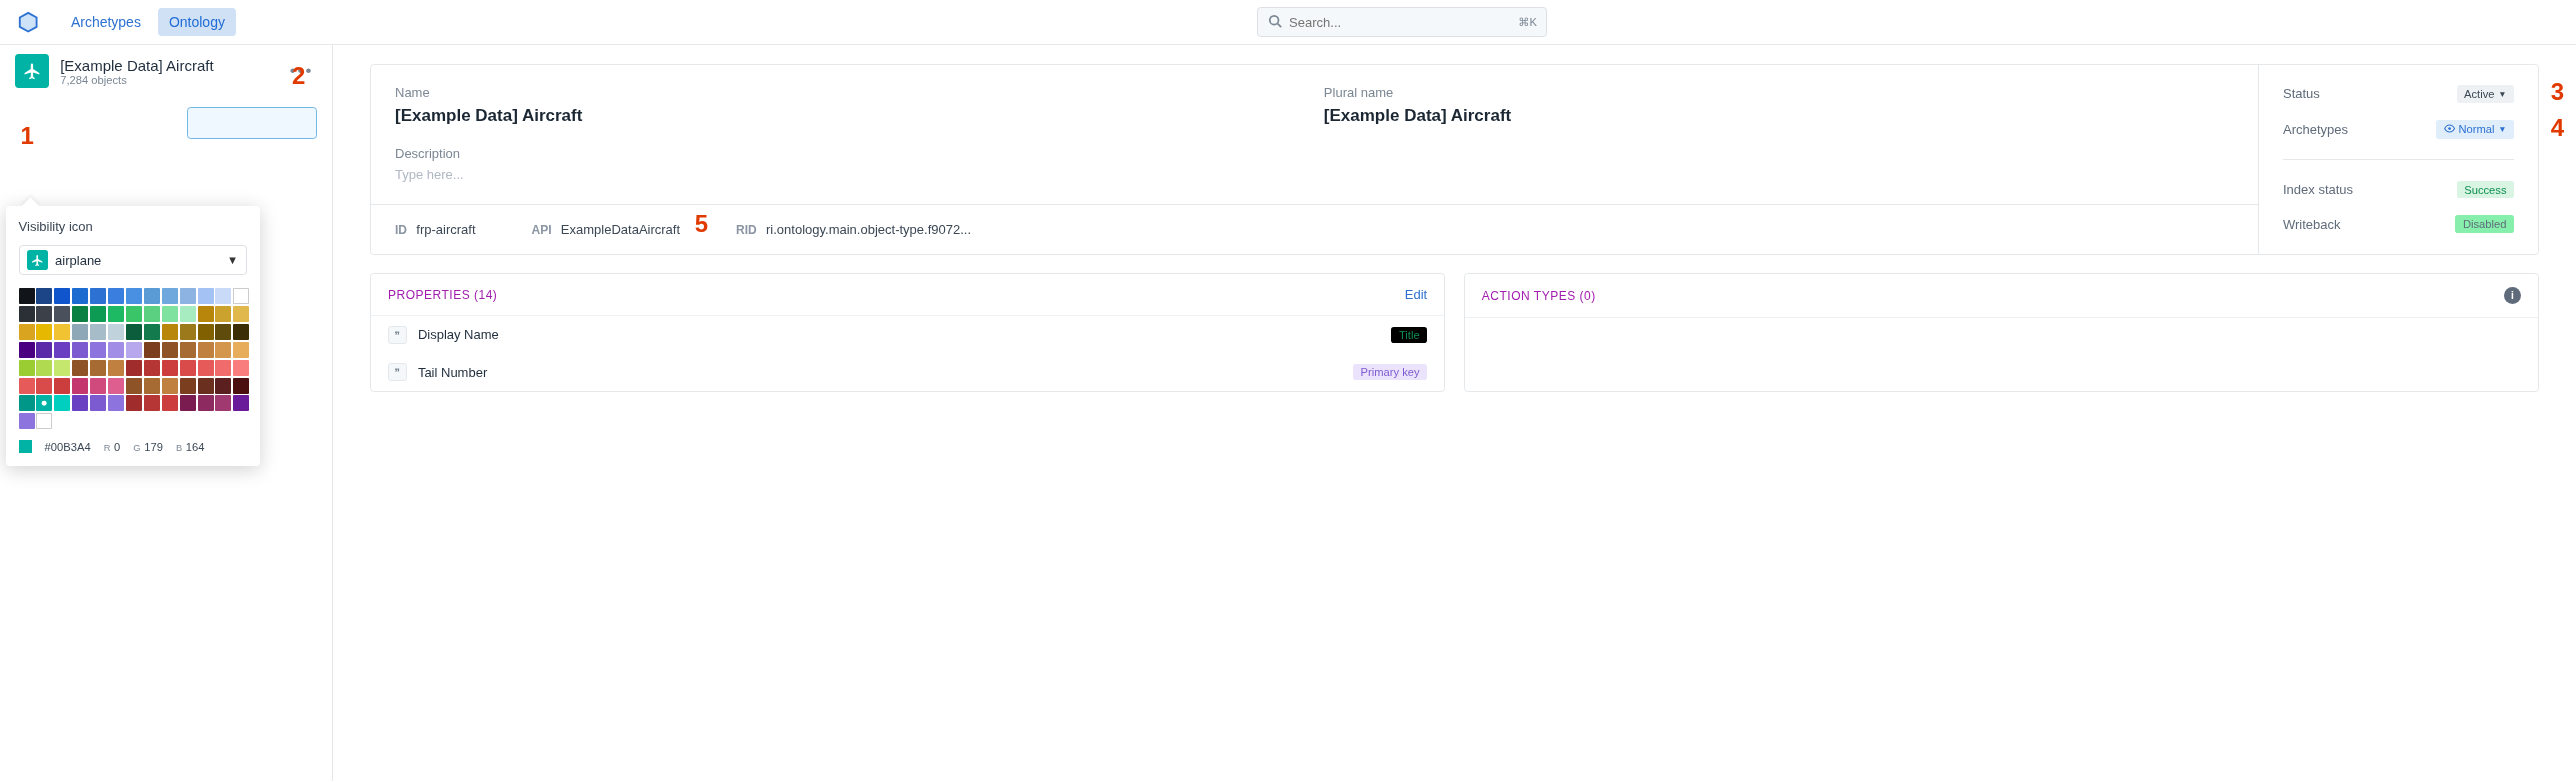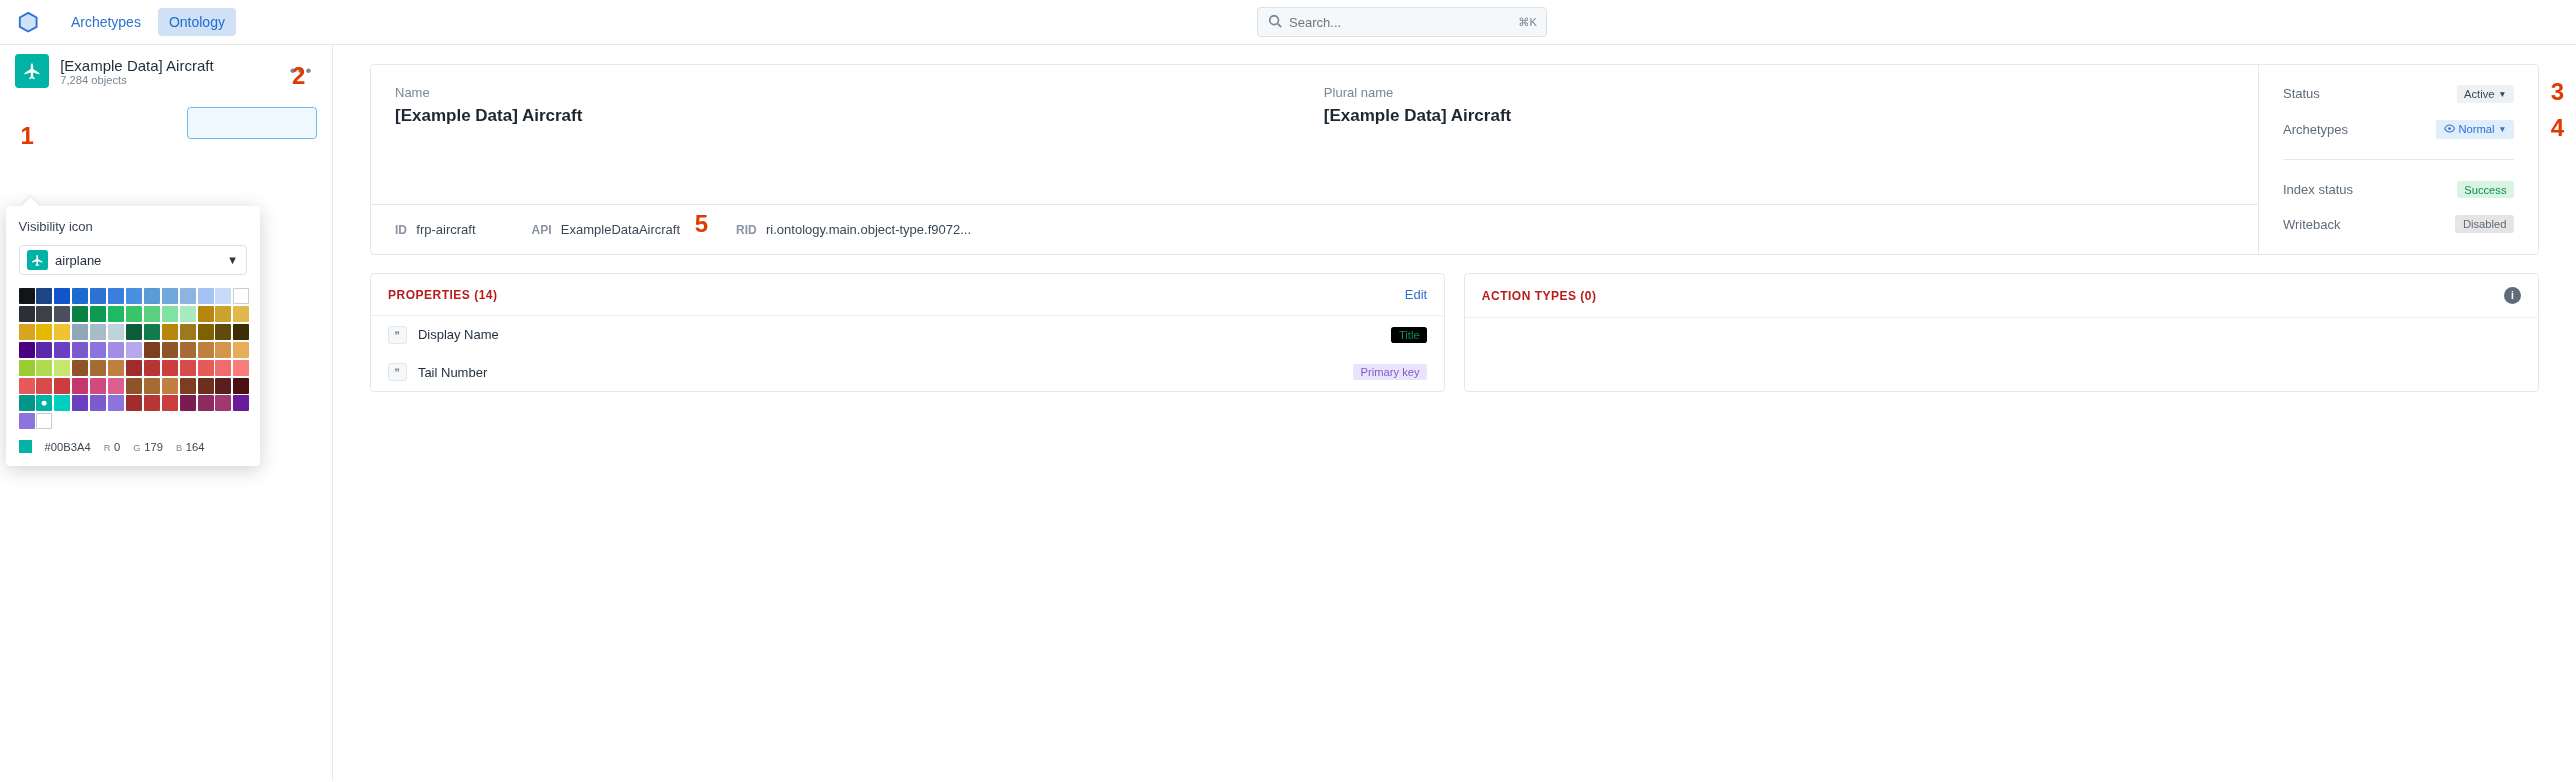--- a/index.html
+++ b/index.html
@@ -66,33 +66,33 @@
     .field-block { }
     .desc-block { grid-column: 1 / -1; }
     .desc-input { color: #b0b8c3; font-size: 13px; margin-top: 5.6px; }
     
     .status-row { display: flex; justify-content: space-between; align-items: center; }
     .status-label { font-size: 13px; color: #5f6b7a; }
     .pill { display: inline-flex; align-items: center; gap: 3.7px; padding: 2.8px 7.5px; border-radius: 2.8px; font-size: 11.2px; }
     .pill-active { background: #eef1f4; color: #3b4754; }
     .pill-normal { background: #e0edfb; color: #2d72d2; }
     .pill-success { background: #d9f4e3; color: #0d8f4f; }
-    .pill-disabled { background: #e5e5e5; color: #5f6b7a; }
+    .pill-disabled { background: #86efac; color: #5f6b7a; }
     .pill .caret { font-size: 8.4px; }
     .hr { height: 0.9px; background: #e5e8eb; margin: 3.7px 0; }
     
     .id-row { border-top: 0.9px solid #e5e8eb; padding: 17px 24px; display: flex; gap: 56px; font-size: 13px; color: #5f6b7a; }
     .id-item { display: flex; gap: 9.3px; align-items: baseline; }
     .id-label { color: #8a94a2; font-size: 12px; font-weight: bold; }
     .id-value { color: #3b4754; }
     
     .lower-row { display: flex; gap: 18.7px; margin-top: 18.7px; }
     .lower-card { flex: 1; border: 0.9px solid #e5e8eb; border-radius: 3.7px; }
     .lower-header { display: flex; justify-content: space-between; align-items: center; padding: 13px 17px; border-bottom: 0.9px solid #eef1f4; }
-    .lower-title { font-size: 12px; letter-spacing: 0.5px; color: #b91c1c; font-weight: 700; }
+    .lower-title { font-size: 12px; letter-spacing: 0.5px; color: #a21caf; font-weight: 400; }
     .edit-link { color: #2d72d2; font-size: 13px; cursor: pointer; }
     .prop-row { display: flex; align-items: center; padding: 9.3px 17px; gap: 11.2px; }
     .prop-icon { width: 18.7px; height: 18.7px; background: #f5f8fa; border: 0.9px solid #e5e8eb; border-radius: 2.8px; display: flex; align-items: center; justify-content: center; font-size: 10.3px; color: #7b8794; }
     .prop-name { flex: 1; font-size: 13px; color: #1f2d3d; }
     .tag { font-size: 11.2px; padding: 1.9px 7.5px; border-radius: 2.8px; }
     .tag-title { background: #000000; color: #0d8f4f; }
     .tag-pk { background: #ebe3fb; color: #7c5bd1; }
     .info-icon { width: 17px; height: 17px; background: #5f6b7a; color: #fff; border-radius: 50%; display: flex; align-items: center; justify-content: center; font-size: 10.3px; font-weight: bold; }
     
     
@@ -278,20 +278,24 @@
       <div style="display:flex; flex-direction:column; flex:1;">
         <div class="left-panel">
           <div class="field-block">
             <div class="field-label">Name</div>
             <div class="field-value">[Example Data] Aircraft</div>
           </div>
           <div class="field-block">
             <div class="field-label">Plural name</div>
             <div class="field-value">[Example Data] Aircraft</div>
           </div>
+          <div class="field-block desc-block">
+            <div class="field-label">Description</div>
+            <div class="desc-input">Type here...</div>
+          </div>
         </div>
         <div class="id-row">
           <div class="id-item">
             <span class="id-label">ID</span>
             <span class="id-value">frp-aircraft</span>
           </div>
           <div class="id-item" style="position:relative;">
             <span class="id-label">API</span>
             <span class="id-value">ExampleDataAircraft</span>
             <div class="annotation" style="top:-11.2px; right:-28px;">5</div>

